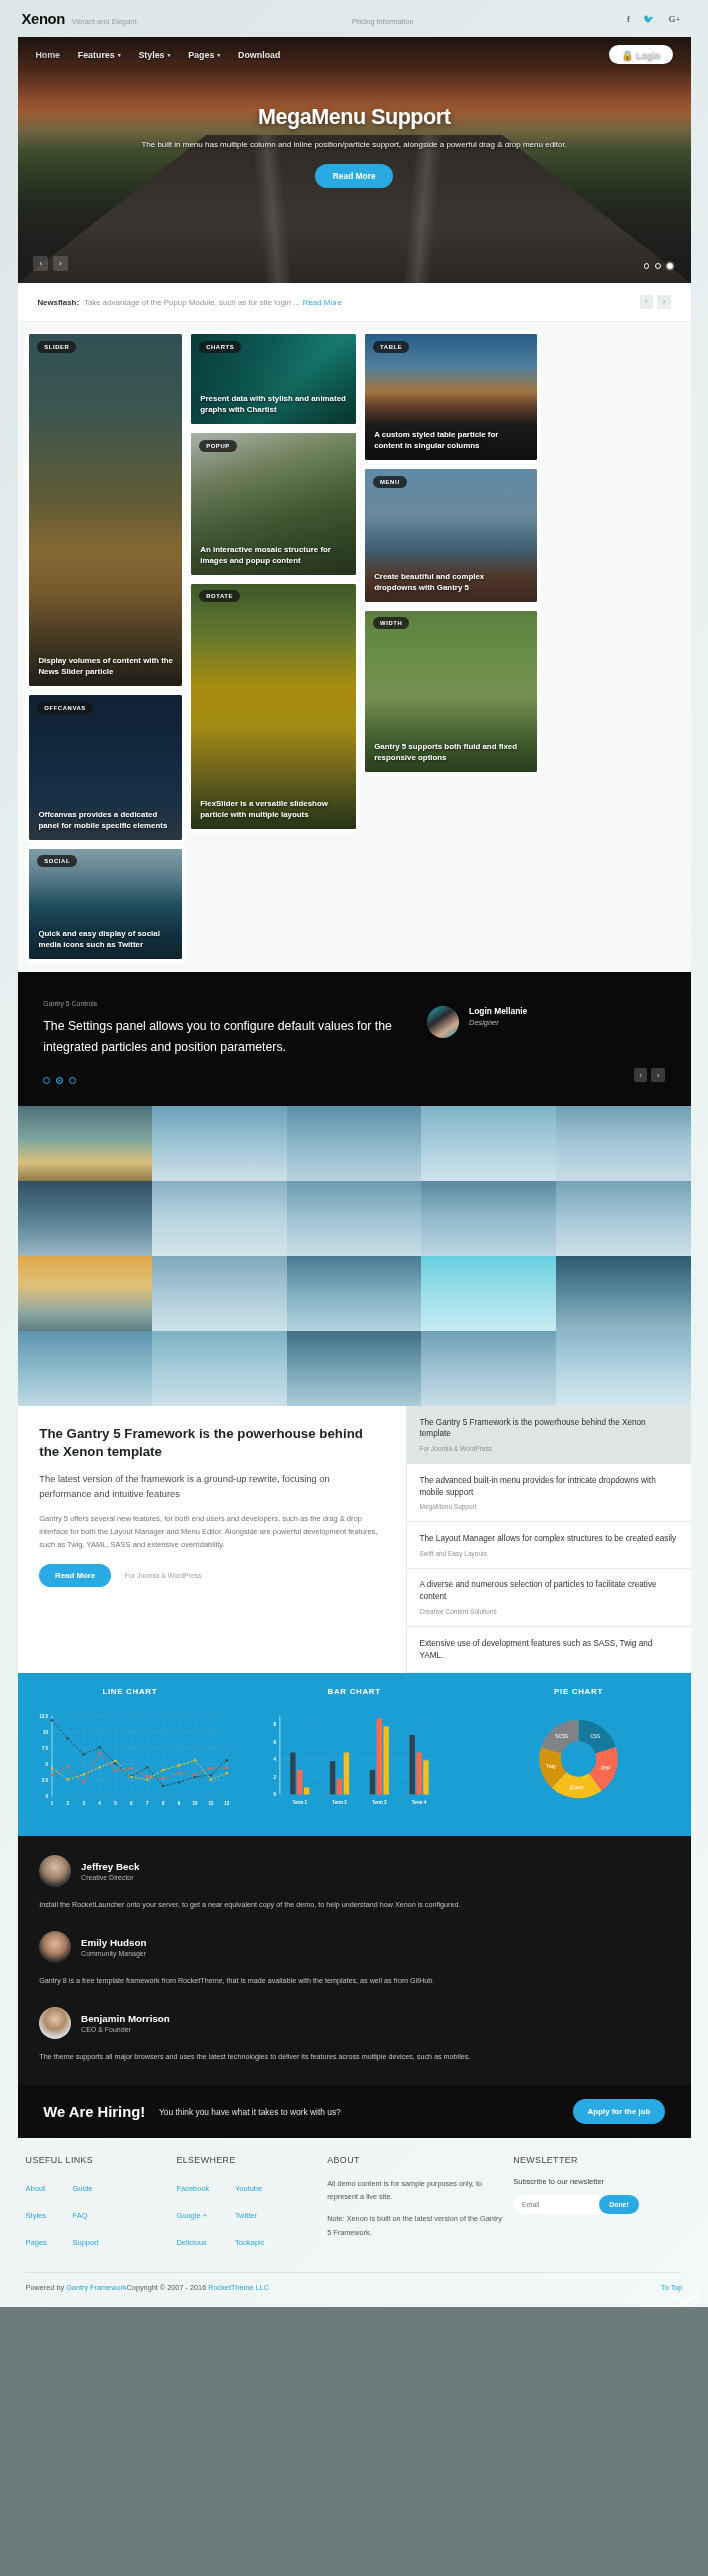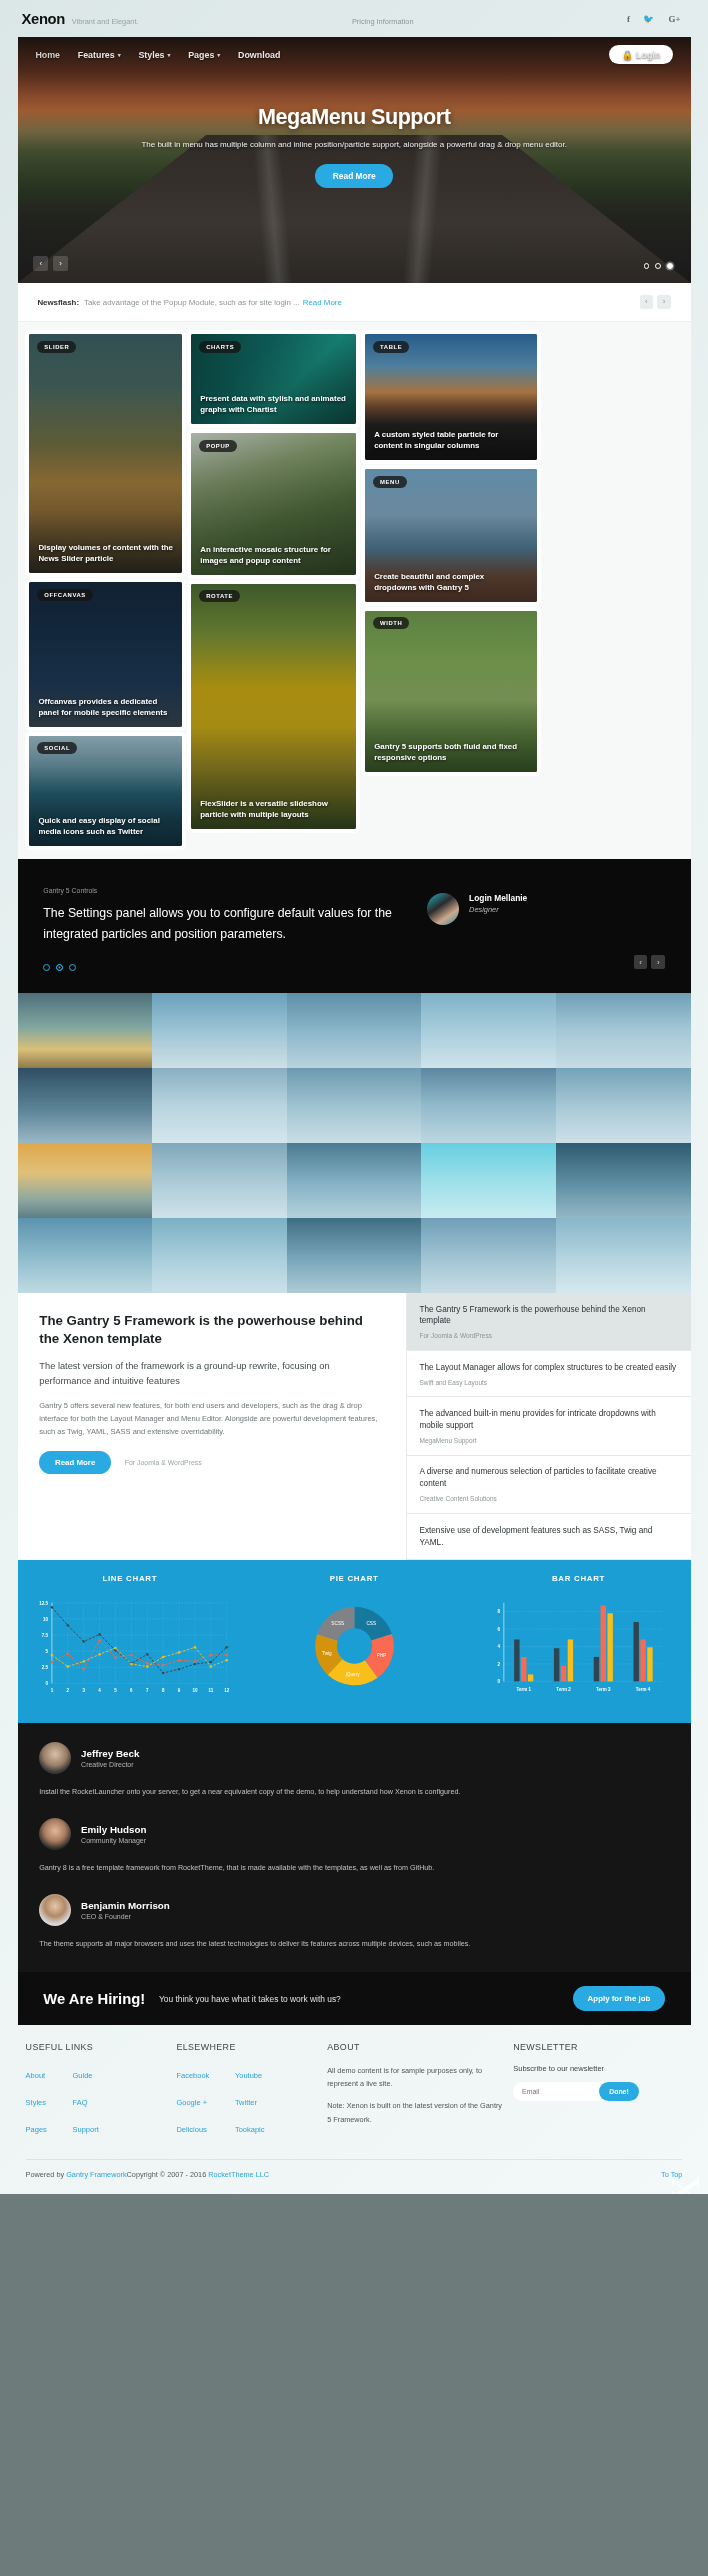--- a/index.html
+++ b/index.html
@@ -292,21 +292,21 @@
       <span class="nf-text">Take advantage of the Popup Module, such as for site login ...</span>
       <a href="#" class="nf-more">Read More</a>
       <div class="nf-arrows">
         <div class="sq">‹</div>
         <div class="sq">›</div>
       </div>
     </div>
 
     <div class="mosaic">
       <div class="m-col c1">
-        <div class="tile" style="height:239px">
+        <div class="tile" style="height:352px">
           <div class="ph ph-slider"></div>
             <div class="ov"></div>
           <div class="tag">SLIDER</div>
           <div class="cap">Display volumes of content with the News Slider particle</div>
         </div>
         <div class="tile" style="height:145px">
           <div class="ph ph-offcanvas"></div>
             <div class="ov"></div>
           <div class="tag">OFFCANVAS</div>
           <div class="cap">Offcanvas provides a dedicated panel for mobile specific elements</div>
@@ -417,26 +417,26 @@
           <a href="#" class="btn-blue">Read More</a>
           <span class="sl-note">For Joomla &amp; WordPress</span>
         </div>
       </div>
       <div class="split-r">
         <div class="acc-item active">
           <div class="acc-t">The Gantry 5 Framework is the powerhouse behind the Xenon template</div>
           <div class="acc-s">For Joomla &amp; WordPress</div>
         </div>
         <div class="acc-item">
+          <div class="acc-t">The advanced built-in menu provides for intricate dropdowns with mobile support</div>
+          <div class="acc-s">MegaMenu Support</div>
+        </div>
+        <div class="acc-item">
           <div class="acc-t">The Layout Manager allows for complex structures to be created easily</div>
           <div class="acc-s">Swift and Easy Layouts</div>
-        </div>
-        <div class="acc-item">
-          <div class="acc-t">The advanced built-in menu provides for intricate dropdowns with mobile support</div>
-          <div class="acc-s">MegaMenu Support</div>
         </div>
         <div class="acc-item">
           <div class="acc-t">A diverse and numerous selection of particles to facilitate creative content</div>
           <div class="acc-s">Creative Content Solutions</div>
         </div>
         <div class="acc-item">
           <div class="acc-t">Extensive use of development features such as SASS, Twig and YAML.</div>
         </div>
       </div>
     </div>
@@ -519,37 +519,20 @@
               <circle cx="123.09090909090908" cy="74.944" r="1.3" fill="#f7bd17"></circle>
               <circle cx="139.27272727272725" cy="65.104" r="1.3" fill="#f7bd17"></circle>
               <circle cx="155.45454545454547" cy="60.512" r="1.3" fill="#f7bd17"></circle>
               <circle cx="171.63636363636365" cy="55.264" r="1.3" fill="#f7bd17"></circle>
               <circle cx="187.8181818181818" cy="74.944" r="1.3" fill="#f7bd17"></circle>
               <circle cx="204" cy="68.384" r="1.3" fill="#f7bd17"></circle>
             </svg>
         </div>
       </div>
       <div class="chart-col">
-        <div class="chart-title">PIE CHART</div>
-        <div class="chart-box">
-          <svg id="svg-pie" width="197" height="110" viewBox="0 0 200 112">
-              <path d="M 100 14 A 40 40 0 0 1 138.04226065180615 41.6393202250021 L 117.11901729331277 48.43769410125095 A 18 18 0 0 0 100 36 Z" fill="#15789c"></path>
-              <text x="117.04577231648172" y="32.33850716312652" text-anchor="middle" class="donut-lbl">CSS</text>
-              <path d="M 138.04226065180615 41.6393202250021 A 40 40 0 0 1 123.51141009169893 86.36067977499789 L 110.58013454126451 68.56230589874906 A 18 18 0 0 0 117.11901729331277 48.43769410125095 Z" fill="#fb6a50"></path>
-              <text x="127.58063897255946" y="64.76149283687347" text-anchor="middle" class="donut-lbl">PHP</text>
-              <path d="M 123.51141009169893 86.36067977499789 A 40 40 0 0 1 72.61811576285247 83.15874509685648 L 87.67815209328361 67.1214352935854 A 18 18 0 0 0 110.58013454126451 68.56230589874906 Z" fill="#f8bf1a"></path>
-              <text x="98.17907493364991" y="84.74277512441988" text-anchor="middle" class="donut-lbl">jQuery</text>
-              <path d="M 72.61811576285247 83.15874509685648 A 40 40 0 0 1 61.95773934819386 41.639320225002095 L 82.88098270668723 48.43769410125094 A 18 18 0 0 0 87.67815209328361 67.1214352935854 Z" fill="#d4930c"></path>
-              <text x="71.9110883272697" y="63.012006727780786" text-anchor="middle" class="donut-lbl">Twig</text>
-              <path d="M 61.95773934819386 41.639320225002095 A 40 40 0 0 1 99.99999999999999 14 L 100 36 A 18 18 0 0 0 82.88098270668723 48.43769410125094 Z" fill="#808285"></path>
-              <text x="82.95422768351827" y="32.33850716312653" text-anchor="middle" class="donut-lbl">SCSS</text>
-            </svg>
-        </div>
-      </div>
-      <div class="chart-col">
         <div class="chart-title">BAR CHART</div>
         <div class="chart-box">
           <svg id="svg-bar" width="197" height="110" viewBox="0 0 200 112">
               <line x1="24" y1="90" x2="186" y2="90" stroke="#fff" stroke-opacity="0.26" stroke-dasharray="1.5,1.5" stroke-width="0.5"></line>
               <text x="20" y="91.8" text-anchor="end" class="axis-lbl" font-weight="bold">0</text>
               <line x1="24" y1="72.22222222222223" x2="186" y2="72.22222222222223" stroke="#fff" stroke-opacity="0.26" stroke-dasharray="1.5,1.5" stroke-width="0.5"></line>
               <text x="20" y="74.02222222222223" text-anchor="end" class="axis-lbl" font-weight="bold">2</text>
               <line x1="24" y1="54.44444444444444" x2="186" y2="54.44444444444444" stroke="#fff" stroke-opacity="0.26" stroke-dasharray="1.5,1.5" stroke-width="0.5"></line>
               <text x="20" y="56.24444444444444" text-anchor="end" class="axis-lbl" font-weight="bold">4</text>
               <line x1="24" y1="36.66666666666667" x2="186" y2="36.66666666666667" stroke="#fff" stroke-opacity="0.26" stroke-dasharray="1.5,1.5" stroke-width="0.5"></line>
@@ -569,20 +552,37 @@
               <rect x="122.5" y="12.666666666666671" width="5.5" height="77.33333333333333" fill="#fb6a50"></rect>
               <rect x="129.5" y="20.666666666666657" width="5.5" height="69.33333333333334" fill="#f8bf1a"></rect>
               <text x="125.25" y="100" text-anchor="middle" class="axis-lbl" font-weight="bold">Term 3</text>
               <rect x="156" y="29.555555555555557" width="5.5" height="60.44444444444444" fill="#2e4450"></rect>
               <rect x="163" y="47.333333333333336" width="5.5" height="42.666666666666664" fill="#fb6a50"></rect>
               <rect x="170" y="55.33333333333333" width="5.5" height="34.66666666666667" fill="#f8bf1a"></rect>
               <text x="165.75" y="100" text-anchor="middle" class="axis-lbl" font-weight="bold">Term 4</text>
             </svg>
         </div>
       </div>
+      <div class="chart-col">
+        <div class="chart-title">PIE CHART</div>
+        <div class="chart-box">
+          <svg id="svg-pie" width="197" height="110" viewBox="0 0 200 112">
+              <path d="M 100 14 A 40 40 0 0 1 138.04226065180615 41.6393202250021 L 117.11901729331277 48.43769410125095 A 18 18 0 0 0 100 36 Z" fill="#15789c"></path>
+              <text x="117.04577231648172" y="32.33850716312652" text-anchor="middle" class="donut-lbl">CSS</text>
+              <path d="M 138.04226065180615 41.6393202250021 A 40 40 0 0 1 123.51141009169893 86.36067977499789 L 110.58013454126451 68.56230589874906 A 18 18 0 0 0 117.11901729331277 48.43769410125095 Z" fill="#fb6a50"></path>
+              <text x="127.58063897255946" y="64.76149283687347" text-anchor="middle" class="donut-lbl">PHP</text>
+              <path d="M 123.51141009169893 86.36067977499789 A 40 40 0 0 1 72.61811576285247 83.15874509685648 L 87.67815209328361 67.1214352935854 A 18 18 0 0 0 110.58013454126451 68.56230589874906 Z" fill="#f8bf1a"></path>
+              <text x="98.17907493364991" y="84.74277512441988" text-anchor="middle" class="donut-lbl">jQuery</text>
+              <path d="M 72.61811576285247 83.15874509685648 A 40 40 0 0 1 61.95773934819386 41.639320225002095 L 82.88098270668723 48.43769410125094 A 18 18 0 0 0 87.67815209328361 67.1214352935854 Z" fill="#d4930c"></path>
+              <text x="71.9110883272697" y="63.012006727780786" text-anchor="middle" class="donut-lbl">Twig</text>
+              <path d="M 61.95773934819386 41.639320225002095 A 40 40 0 0 1 99.99999999999999 14 L 100 36 A 18 18 0 0 0 82.88098270668723 48.43769410125094 Z" fill="#808285"></path>
+              <text x="82.95422768351827" y="32.33850716312653" text-anchor="middle" class="donut-lbl">SCSS</text>
+            </svg>
+        </div>
+      </div>
     </div>
 
     <div class="team">
       <div class="team-col">
         <div class="team-head">
           <div class="avatar a1"></div>
           <div>
             <div class="team-name">Jeffrey Beck</div>
             <div class="team-role">Creative Director</div>
           </div>

